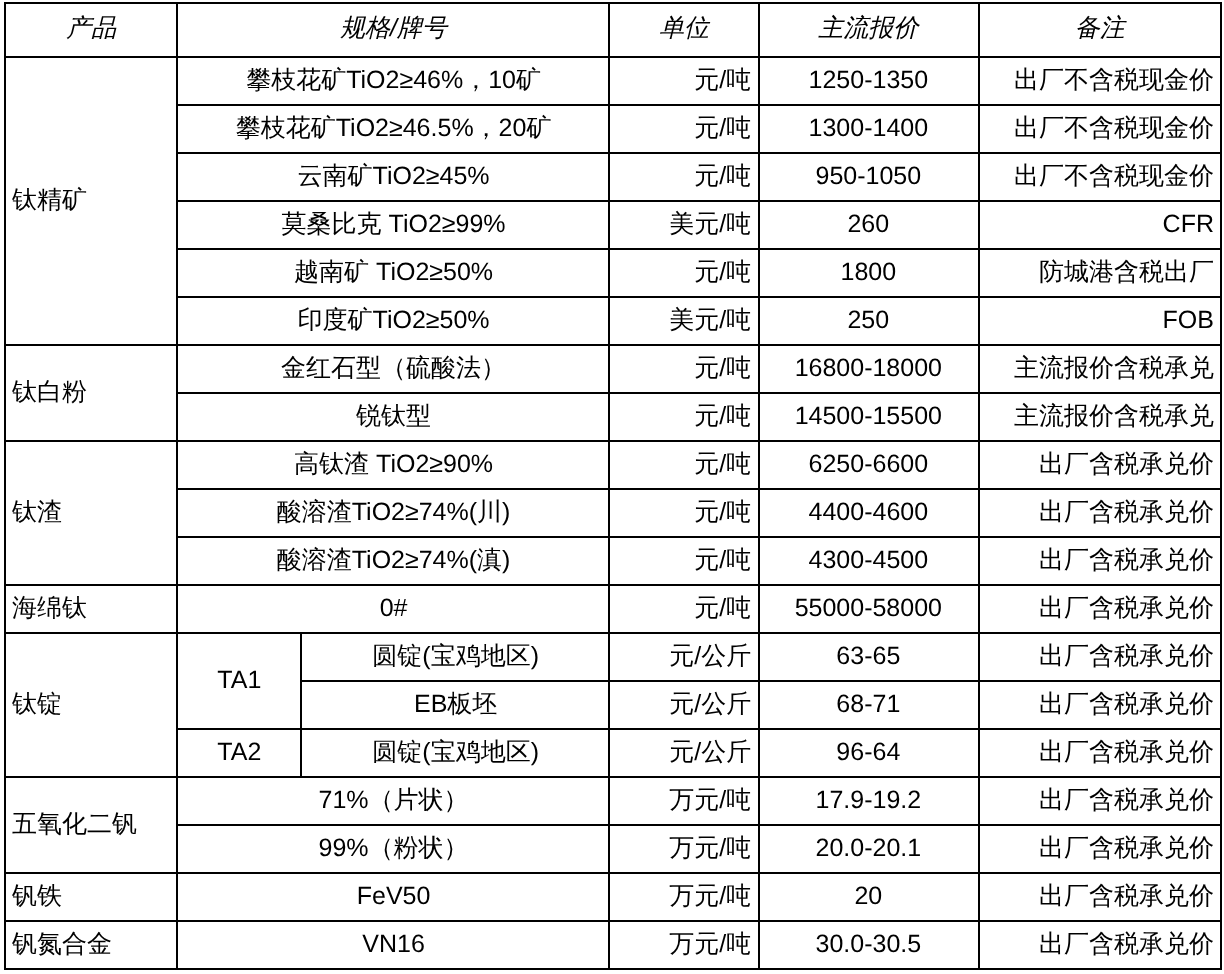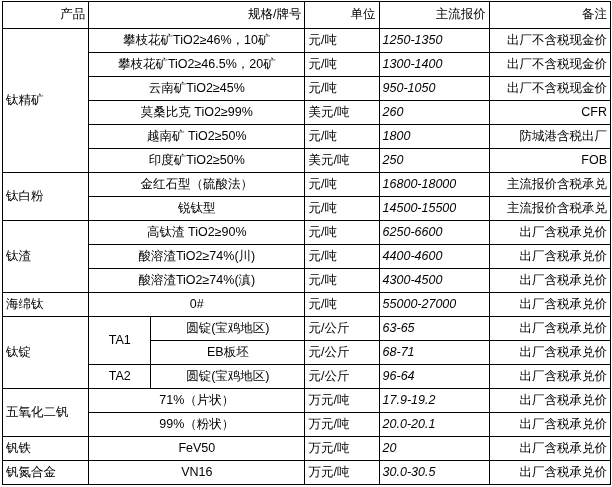--- a/index.html
+++ b/index.html
@@ -37,41 +37,41 @@
   }
   
   col.c-product { width: 86px; }
   col.c-spec-a  { width: 62px; }
   col.c-spec-b  { width: 154px; }
   col.c-unit    { width: 74px; }
   col.c-price   { width: 110px; }
   col.c-remark  { width: 121px; }
 
   thead td {
-    text-align: right;
+    text-align: center;
     font-weight: bold;
     font-size: 13.5px;
     height: 22px;
+    font-style: italic;
   }
   td.product {
     text-align: left;
     font-weight: bold;
     font-size: 13.5px;
   }
   td.spec {
     text-align: center;
     padding-left: 4px;
   }
   td.unit {
-    text-align: left;
+    text-align: right;
   }
   td.price {
-    text-align: left;
+    text-align: center;
     padding-left: 4px;
-    font-style: italic;
   }
   td.remark {
     text-align: right;
     padding-left: 4px;
   }
   tr.row { height: 24px; }
 </style>
 </head>
 <body>
 
@@ -161,21 +161,21 @@
         <tr class="row">
           <td class="spec" colspan="2">酸溶渣TiO2≥74%(滇)</td>
           <td class="unit">元/吨</td>
           <td class="price">4300-4500</td>
           <td class="remark">出厂含税承兑价</td>
         </tr>
         <tr class="row">
           <td class="product" rowspan="1">海绵钛</td>
           <td class="spec" colspan="2">0#</td>
           <td class="unit">元/吨</td>
-          <td class="price">55000-27000</td>
+          <td class="price">55000-58000</td>
           <td class="remark">出厂含税承兑价</td>
         </tr>
         <tr class="row">
           <td class="product" rowspan="3">钛锭</td>
           <td class="spec" rowspan="2">TA1</td>
           <td class="spec">圆锭(宝鸡地区)</td>
           <td class="unit">元/公斤</td>
           <td class="price">63-65</td>
           <td class="remark">出厂含税承兑价</td>
         </tr>

